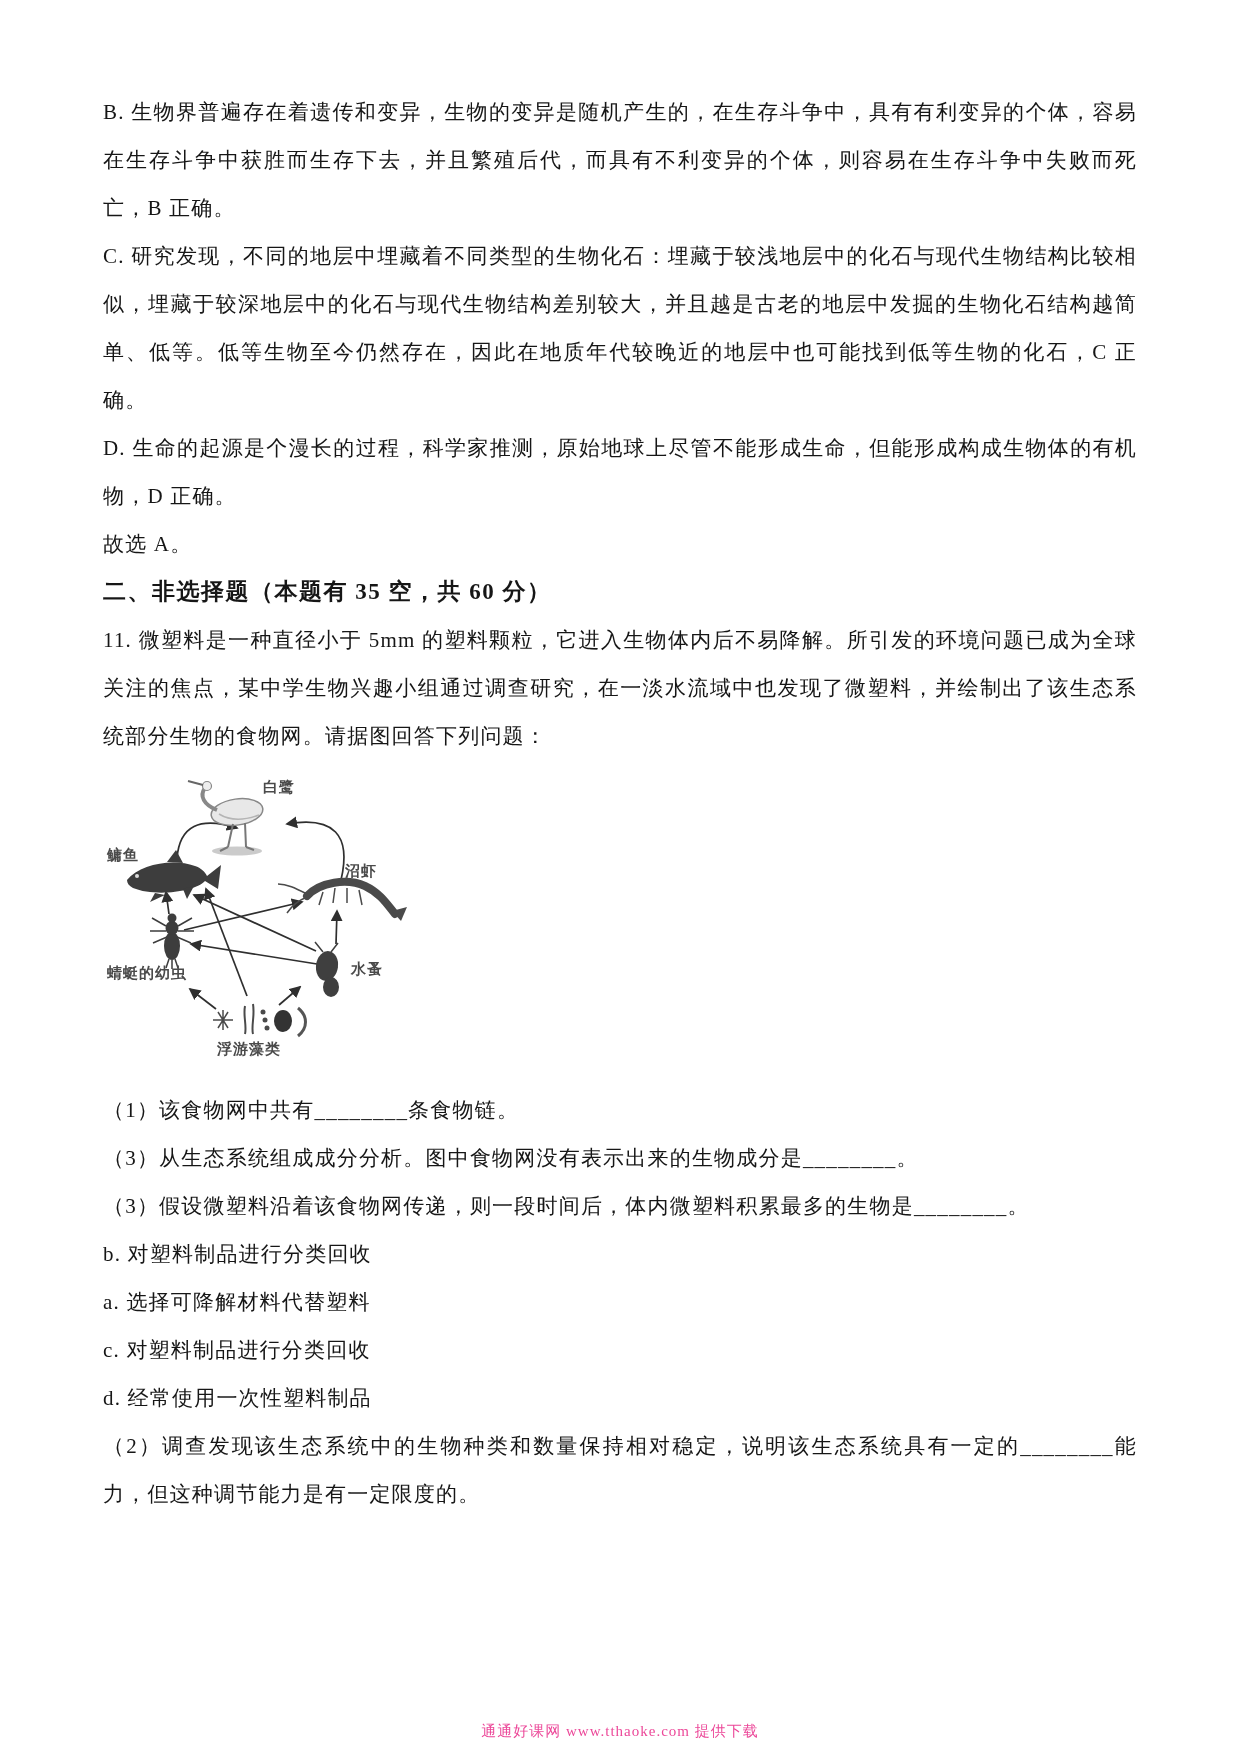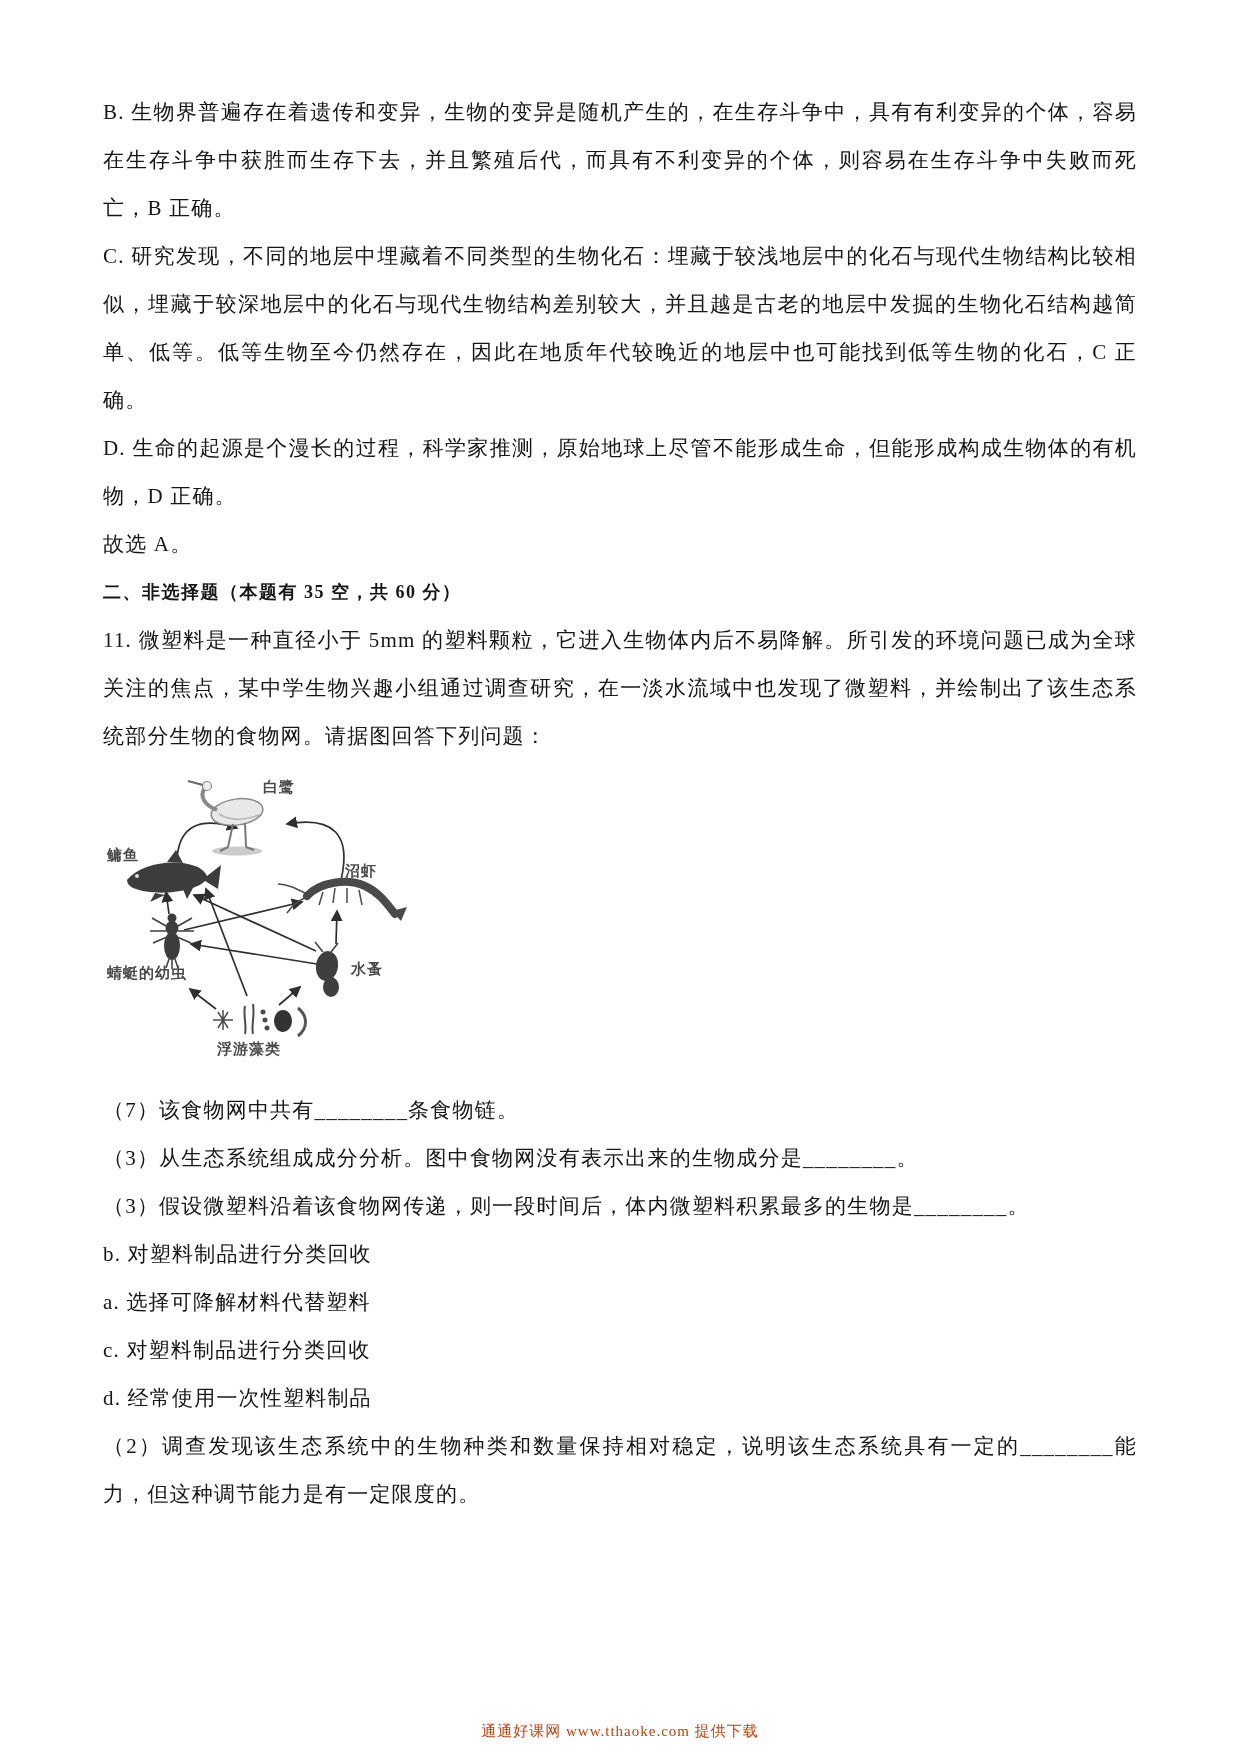--- a/index.html
+++ b/index.html
@@ -19,21 +19,21 @@
   }
   .para{
     margin:0;
     font-size:21px;
     line-height:48px;
     letter-spacing:1.2px;
     text-align:justify;
   }
   .section-header{
     margin:0;
-    font-size:18px;
+    font-size:23px;
     line-height:48px;
     font-weight:bold;
     letter-spacing:1.5px;
   }
   .figure-wrap{
     margin:8px 0 18px -8px;
     width:360px;height:300px;
   }
   .figure-wrap svg{display:block;}
   .fig-label{
@@ -43,21 +43,21 @@
     letter-spacing:1px;
   }
   .fw-line{stroke:#2f2f2f;stroke-width:1.7;fill:none;}
   .footer{
     position:absolute;
     left:0;top:1722px;
     width:100%;
     text-align:center;
     font-size:15px;
     letter-spacing:1px;
-    color:#c2410c;
+    color:#ec4899;
   }
 </style>
 </head>
 <body>
 
 <div class="page">
   <div class="content">
 
     <p class="para">B. 生物界普遍存在着遗传和变异，生物的变异是随机产生的，在生存斗争中，具有有利变异的个体，容易在生存斗争中获胜而生存下去，并且繁殖后代，而具有不利变异的个体，则容易在生存斗争中失败而死亡，B 正确。</p>
     <p class="para">C. 研究发现，不同的地层中埋藏着不同类型的生物化石：埋藏于较浅地层中的化石与现代生物结构比较相似，埋藏于较深地层中的化石与现代生物结构差别较大，并且越是古老的地层中发掘的生物化石结构越简单、低等。低等生物至今仍然存在，因此在地质年代较晚近的地层中也可能找到低等生物的化石，C 正确。</p>
@@ -140,21 +140,21 @@
           <circle cx="168" cy="244" r="2.5" fill="#4a4a4a"></circle>
           <circle cx="170" cy="252" r="2.5" fill="#4a4a4a"></circle>
           <circle cx="172" cy="260" r="2.5" fill="#4a4a4a"></circle>
           <ellipse cx="188" cy="253" rx="9" ry="11" fill="#333333"></ellipse>
           <path d="M 203,240 C 213,248 213,260 203,268" stroke="#555555" stroke-width="3" fill="none"></path>
         </g>
         <text class="fig-label" x="122" y="286">浮游藻类</text>
       </svg>
     </div>
 
-    <p class="para">（7）该食物网中共有________条食物链。</p>
+    <p class="para">（1）该食物网中共有________条食物链。</p>
     <p class="para">（3）从生态系统组成成分分析。图中食物网没有表示出来的生物成分是________。</p>
     <p class="para">（3）假设微塑料沿着该食物网传递，则一段时间后，体内微塑料积累最多的生物是________。</p>
 
     <p class="para">b. 对塑料制品进行分类回收</p>
     <p class="para">a. 选择可降解材料代替塑料</p>
     <p class="para">c. 对塑料制品进行分类回收</p>
     <p class="para">d. 经常使用一次性塑料制品</p>
 
     <p class="para">（2）调查发现该生态系统中的生物种类和数量保持相对稳定，说明该生态系统具有一定的________能力，但这种调节能力是有一定限度的。</p>
   </div>

